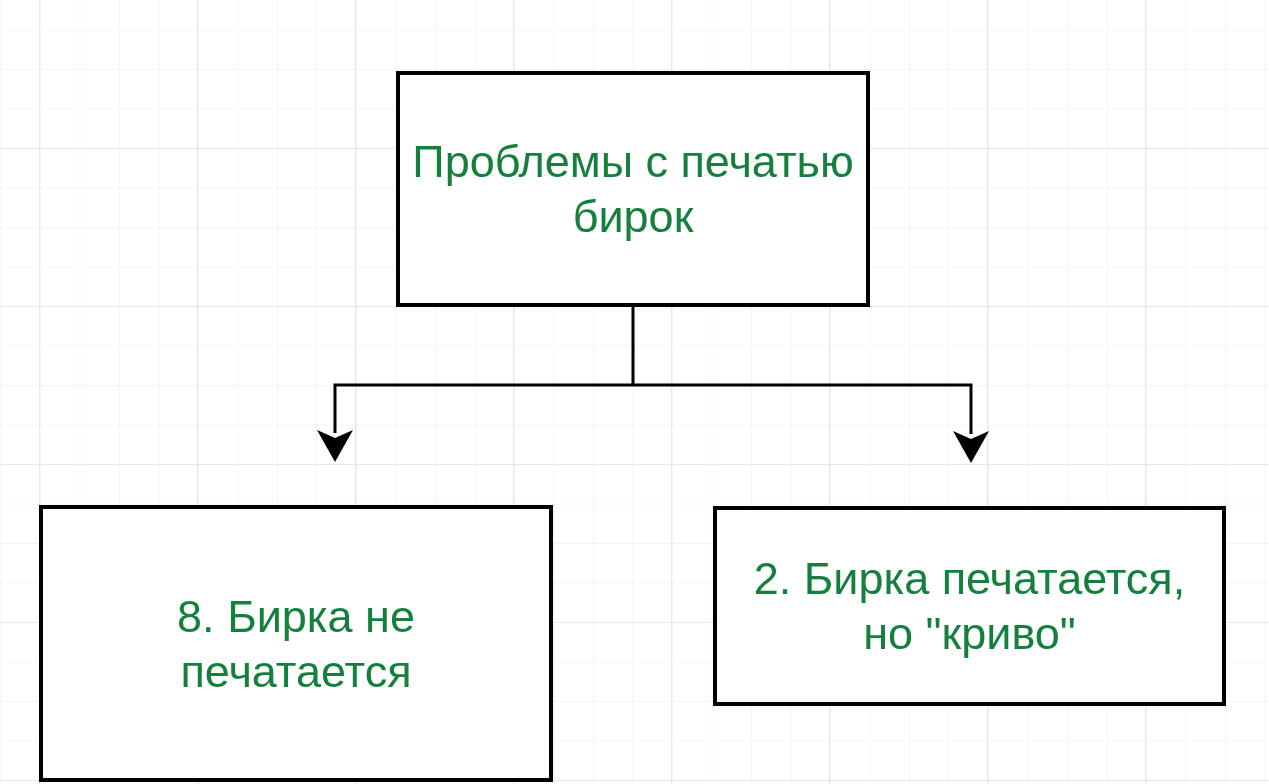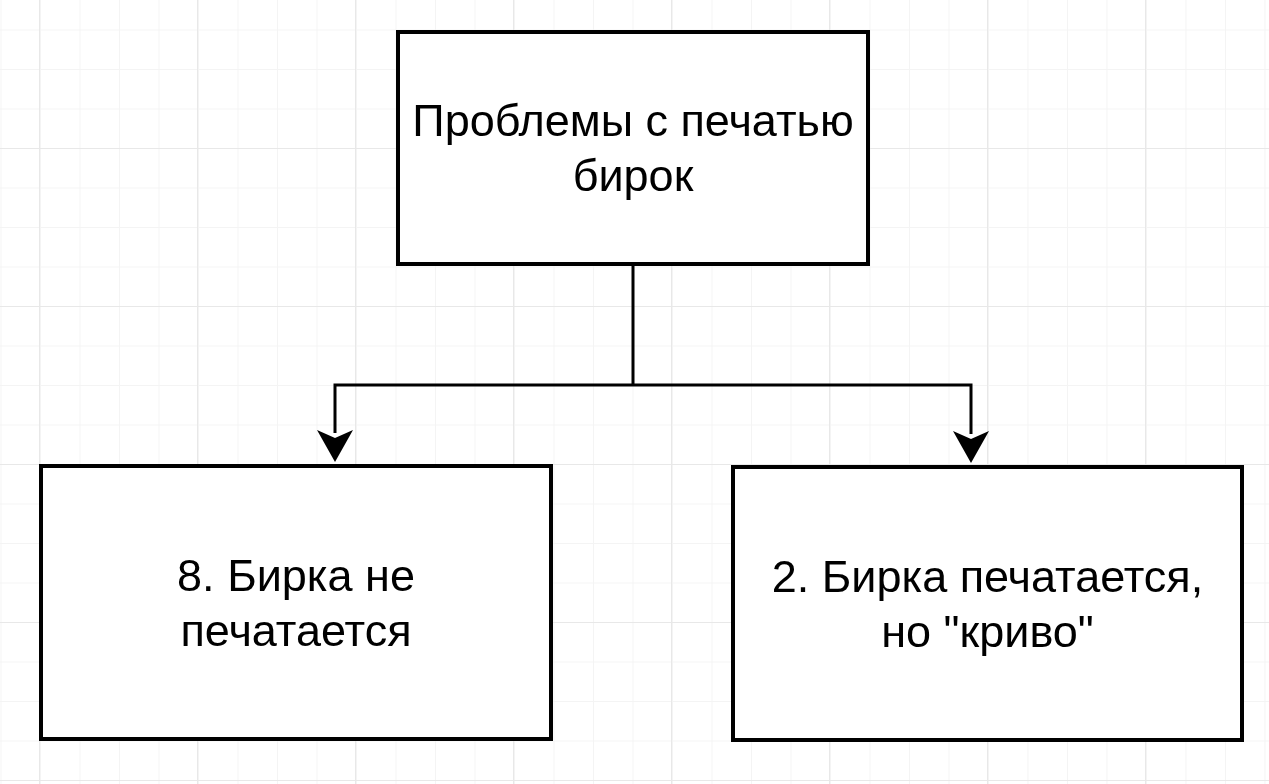--- a/index.html
+++ b/index.html
@@ -37,34 +37,35 @@
 
   .node {
     position: absolute;
     box-sizing: border-box;
     background: #ffffff;
     border: 4px solid #000000;
     display: flex;
     align-items: center;
     justify-content: flex-end;
     text-align: center;
-    color: #000000;
+    color: #15803d;
     font-size: 45px;
     line-height: 55px;
+    margin-top: 41px;
   }
 
   .node-label {
     white-space: pre-line;
     display: block;
     width: 100%;
   }
 
   .node-root  { left: 396px; top: 30px;  width: 474px; height: 236px; }
   .node-case1 { left: 39px;  top: 464px; width: 514px; height: 277px; }
-  .node-case2 { left: 731px; top: 465px; width: 513px; height: 277px; }
+  .node-case2 { left: 713px; top: 465px; width: 513px; height: 200px; }
 </style>
 </head>
 <body>
 
 <div class="canvas"></div>
 
 <svg class="edges-layer" width="1269" height="784" viewBox="0 0 1269 784" xmlns="http://www.w3.org/2000/svg">
 
   <g>
     <path d="M633,266 L633,385 M633,385 L335,385 L335,433" fill="none" stroke="#000000" stroke-width="3"></path>

